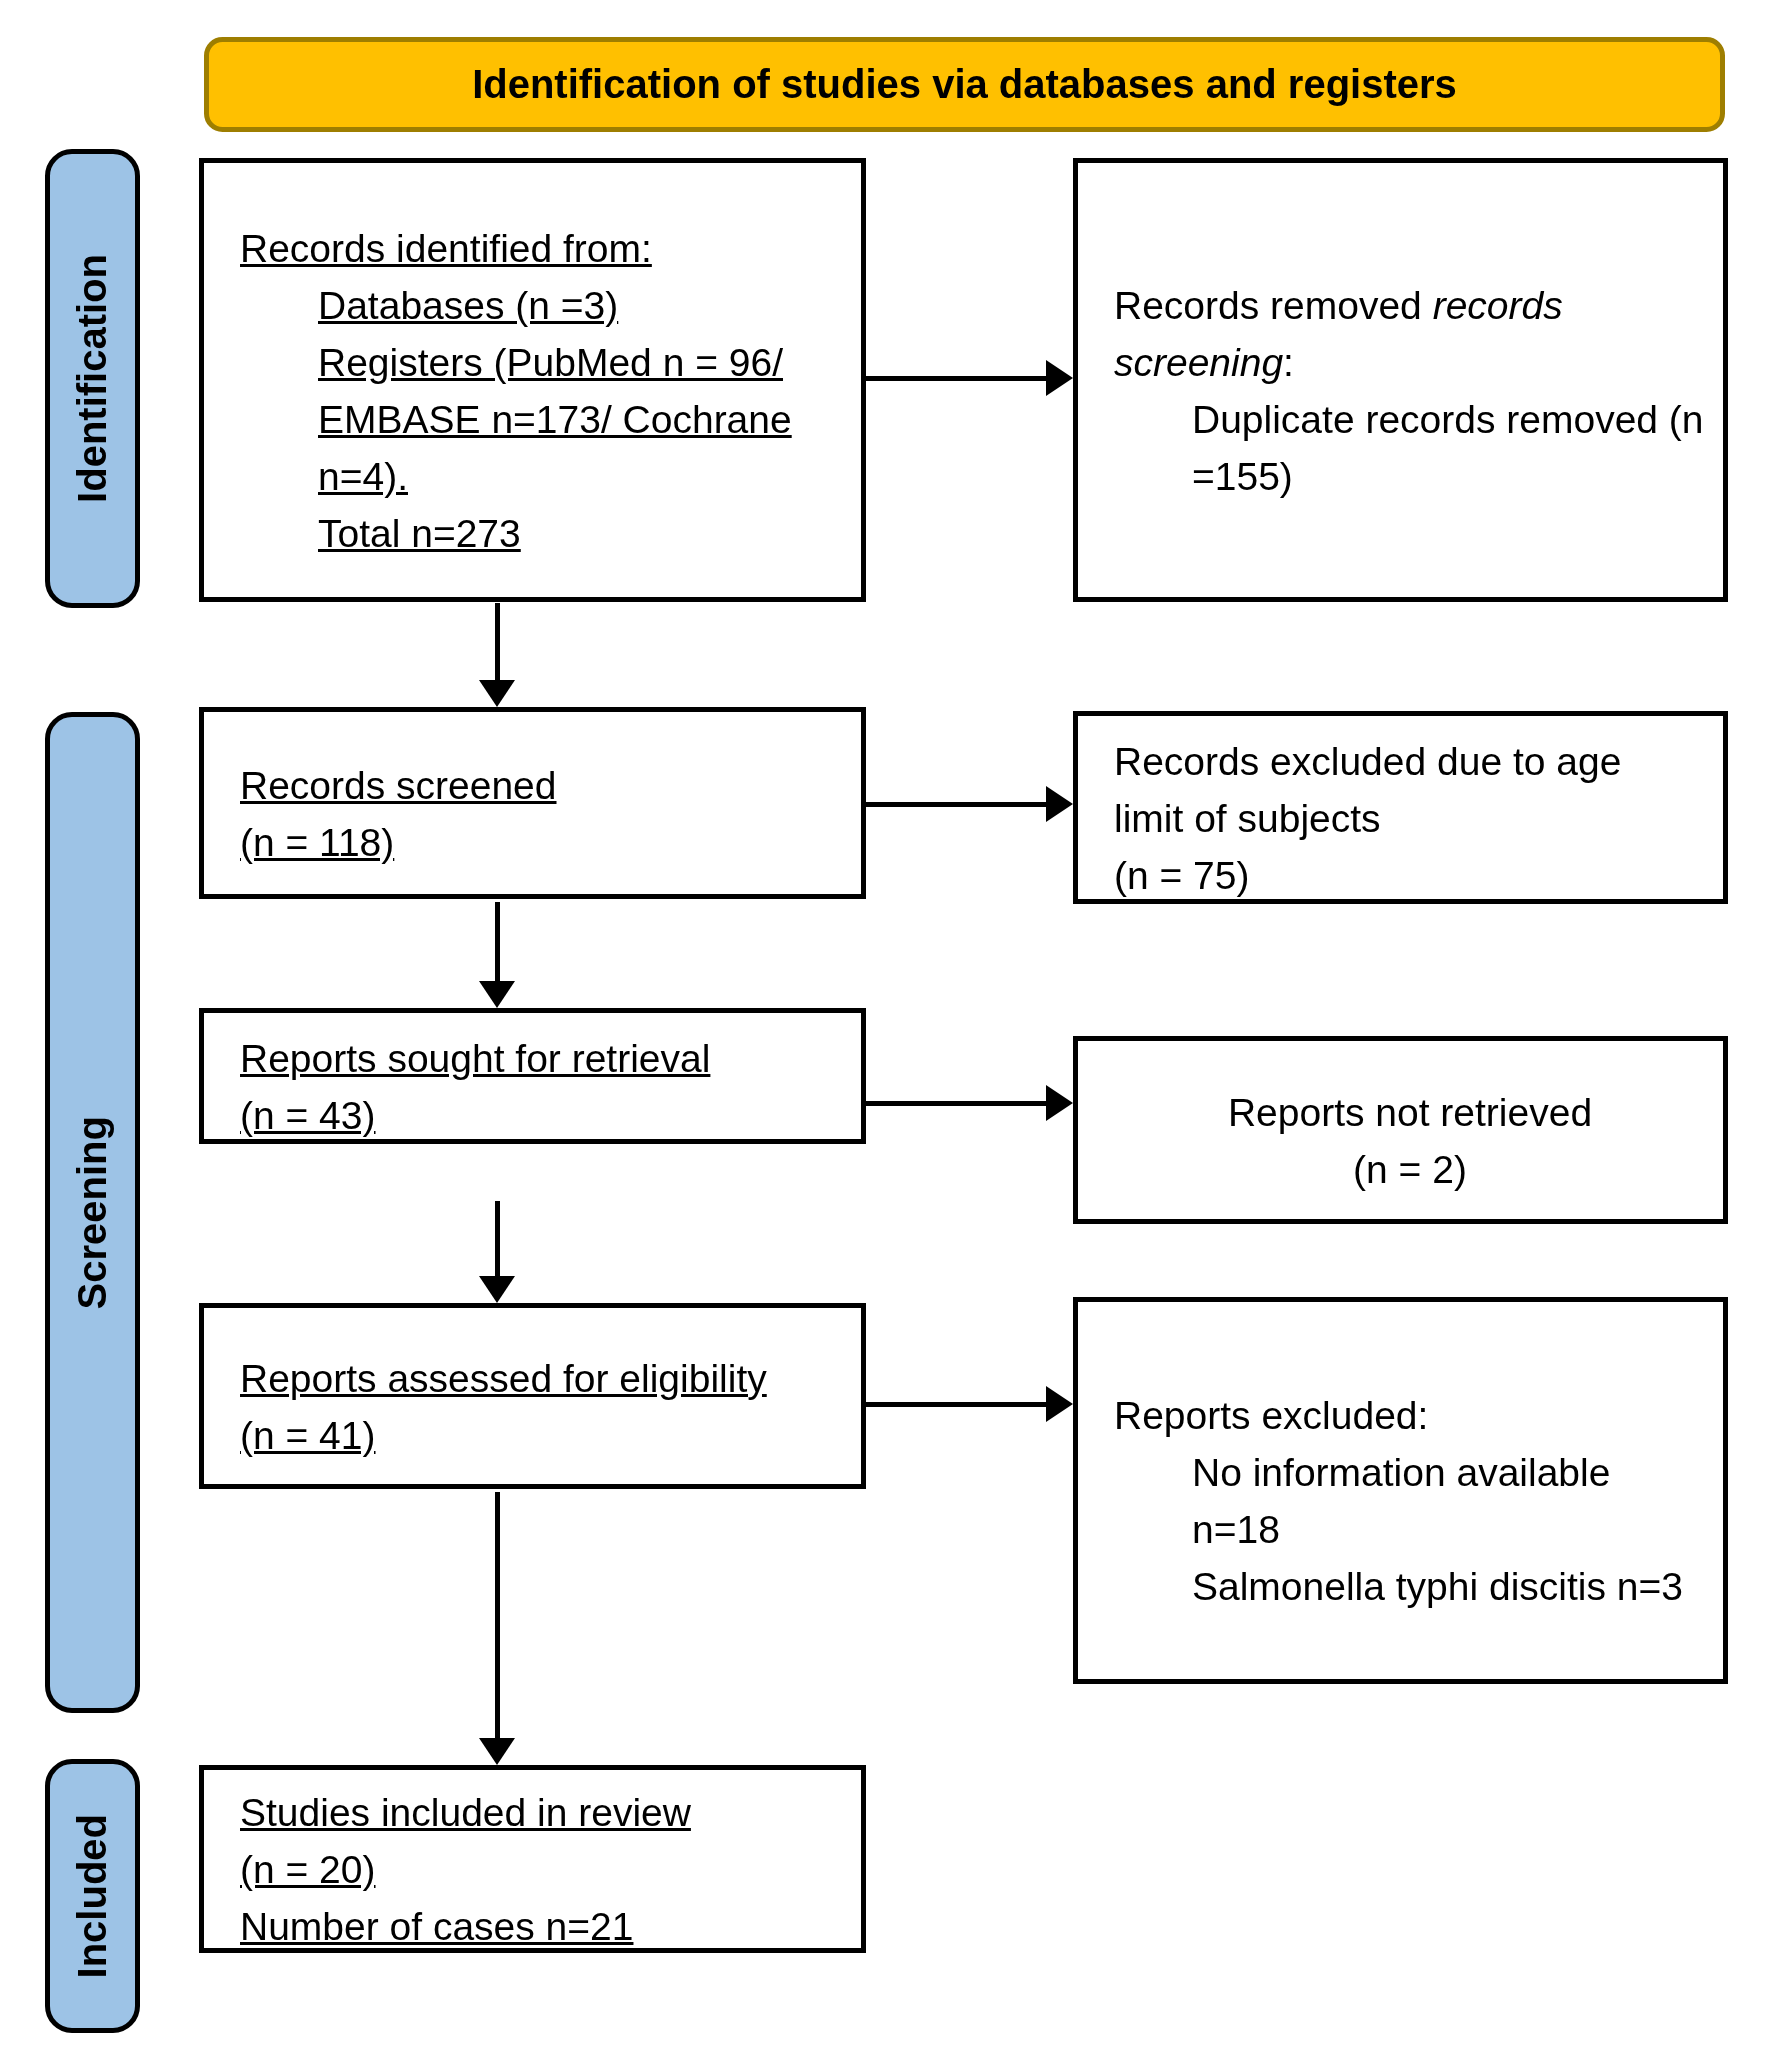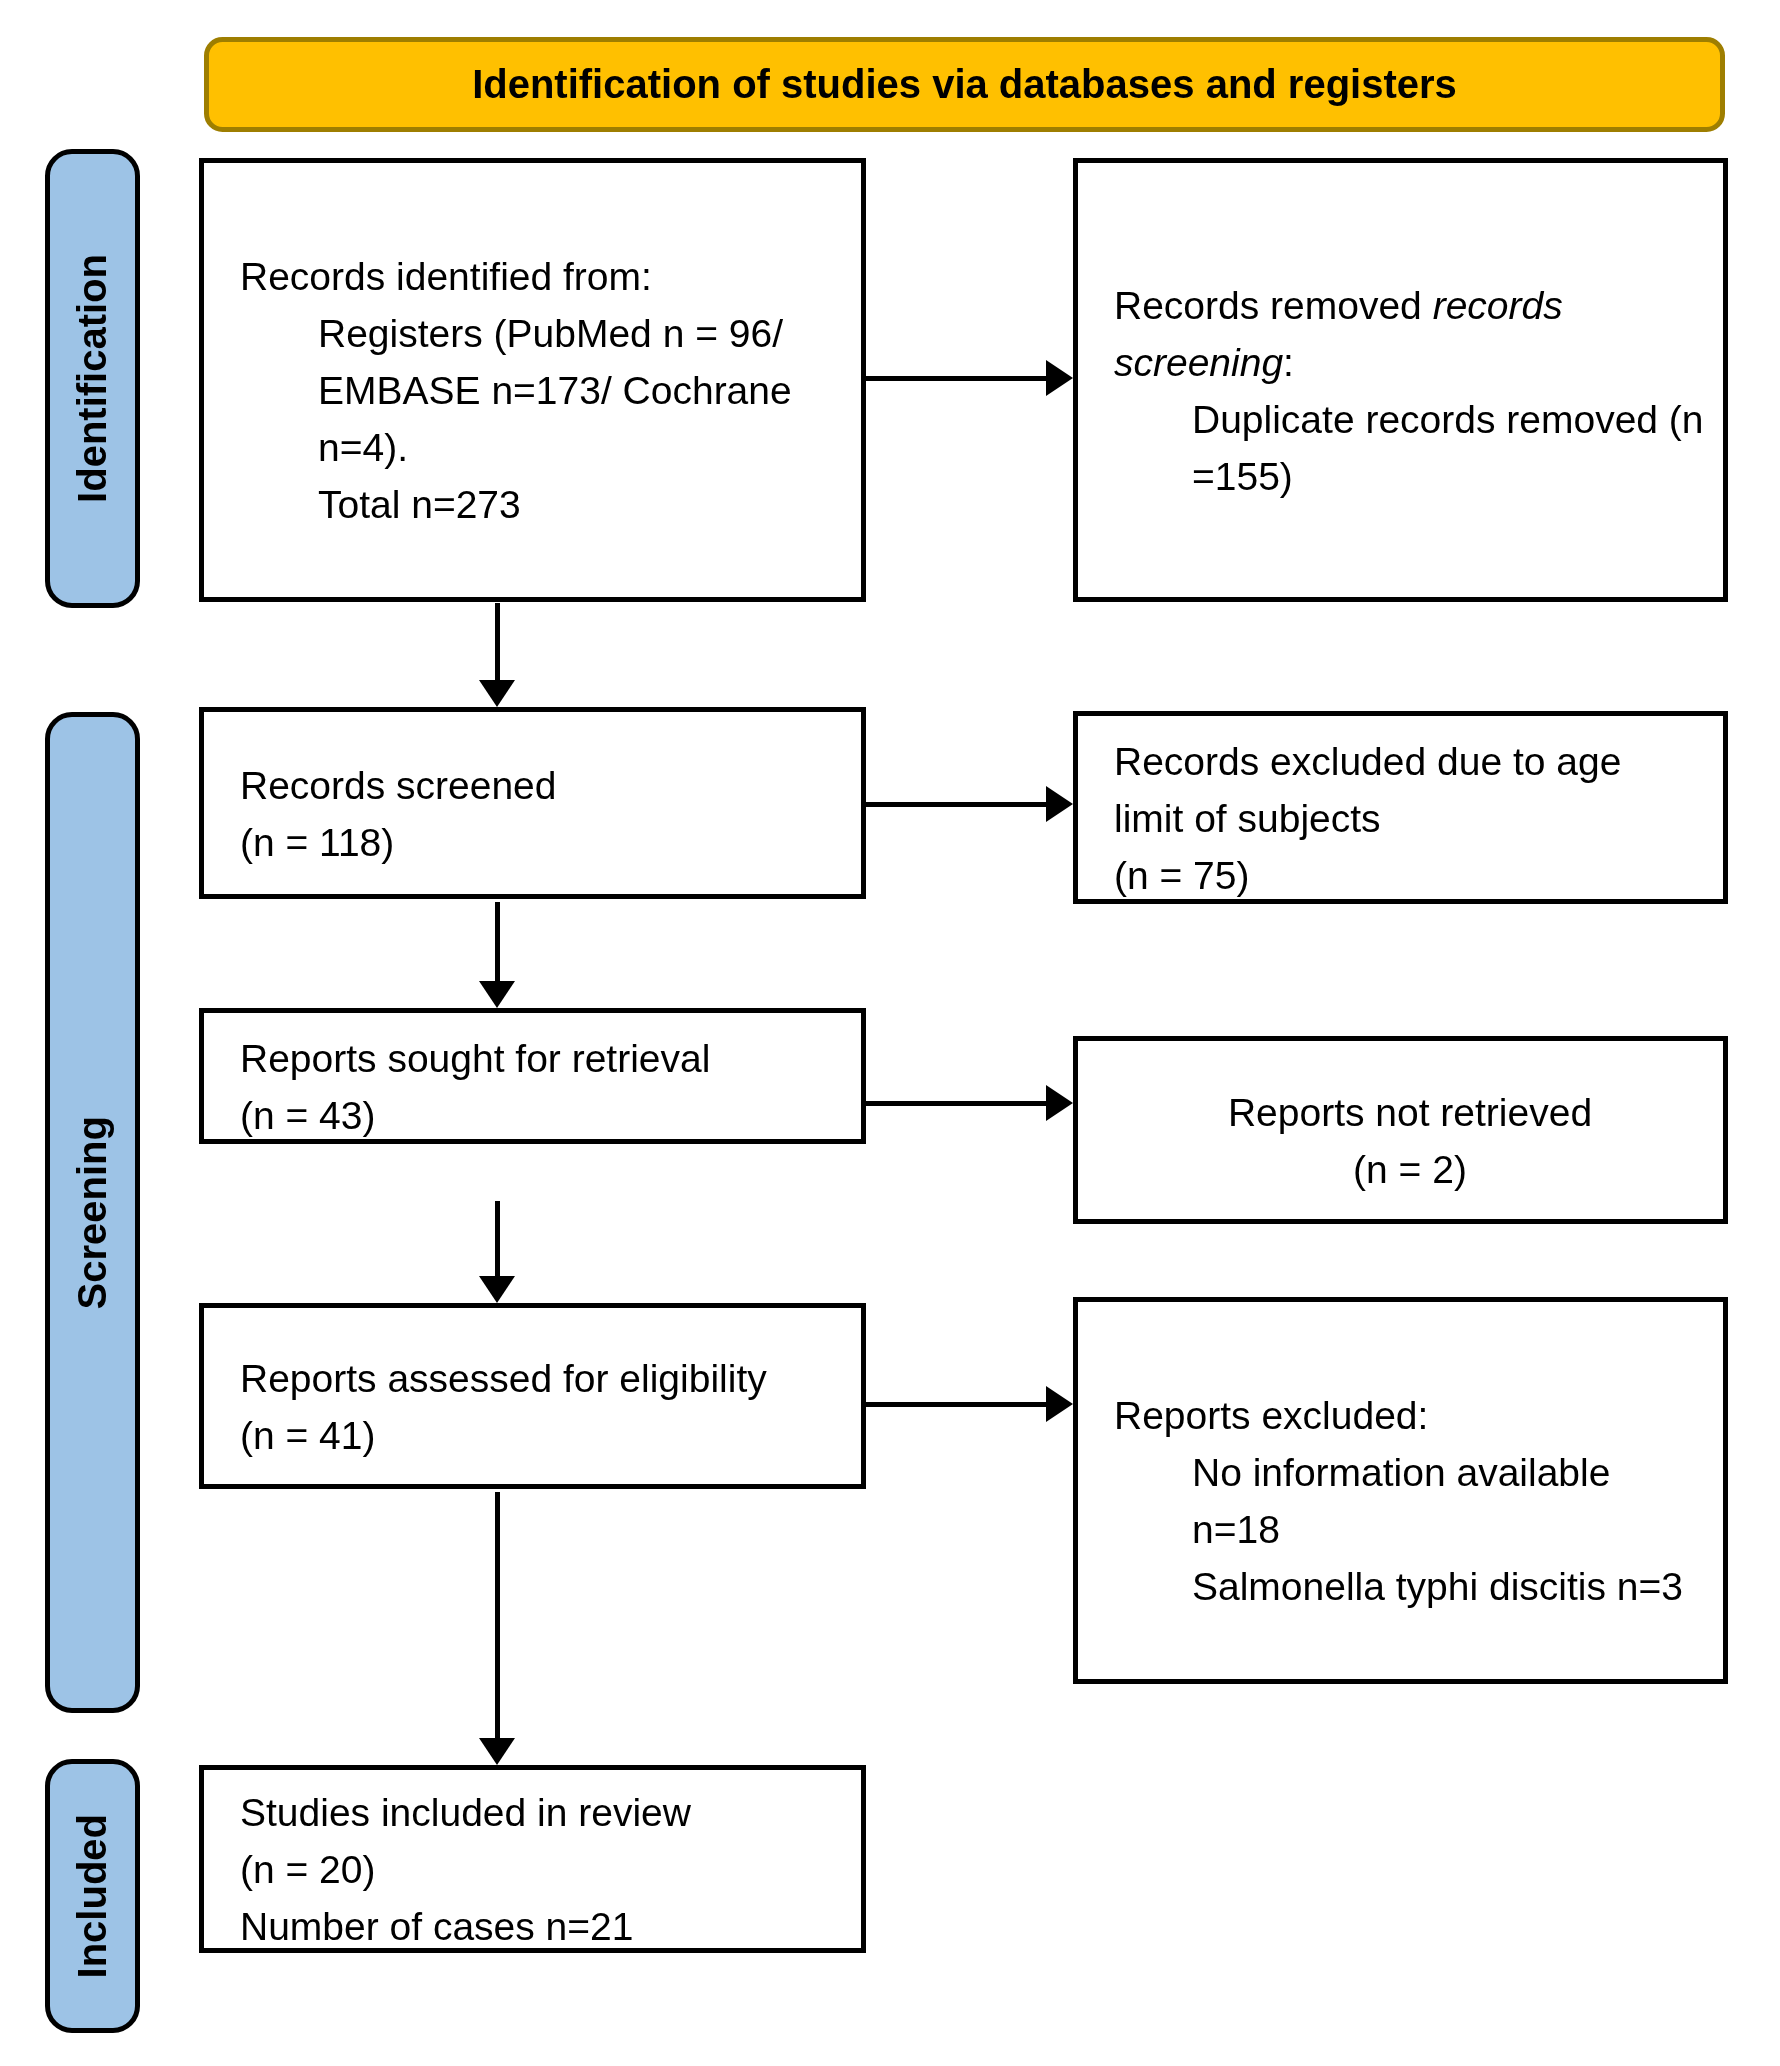--- a/index.html
+++ b/index.html
@@ -48,21 +48,21 @@
     position:absolute;
     background:var(--box-fill);
     border:5px solid var(--line-color);
     box-sizing:border-box;
     display:flex;flex-direction:column;justify-content:center;
     padding:28.4px 17px 7.1px 36px;
     font-size:39px;line-height:57px;
   }
   .box .line{white-space:nowrap;}
   .box .indent{padding-left:78px;}
-  .col-left{left:199px;width:667px;}
+  .col-left{left:199px;width:667px;text-decoration:underline;}
   .col-right{left:1073px;width:655px;}
   .hline{position:absolute;height:5px;background:var(--line-color);}
   .vline{position:absolute;width:5px;background:var(--line-color);}
   .tri-right{
     position:absolute;width:0;height:0;
     border-top:18.5px solid transparent;
     border-bottom:18.5px solid transparent;
     border-left:27px solid var(--line-color);
   }
   .tri-down{
@@ -87,20 +87,21 @@
   </div>
   <div class="stage" style="top:712px;height:1001px;">
     <span class="vtext">Screening</span>
   </div>
   <div class="stage" style="top:1759px;height:274px;">
     <span class="vtext">Included</span>
   </div>
 
   <div class="box col-left" style="top:158px;height:444px;">
     <div class="line">Records identified from:</div>
+    <div class="line indent">Databases (n =3)</div>
     <div class="line indent">Registers (PubMed n = 96/</div>
     <div class="line indent">EMBASE n=173/ Cochrane</div>
     <div class="line indent">n=4).</div>
     <div class="line indent">Total n=273</div>
   </div>
 
   <div class="box col-right" style="top:158px;height:444px;">
     <div class="line"><span>Records removed </span><i>records</i></div>
     <div class="line"><i>screening</i><span>:</span></div>
     <div class="line indent">Duplicate records removed (n</div>

